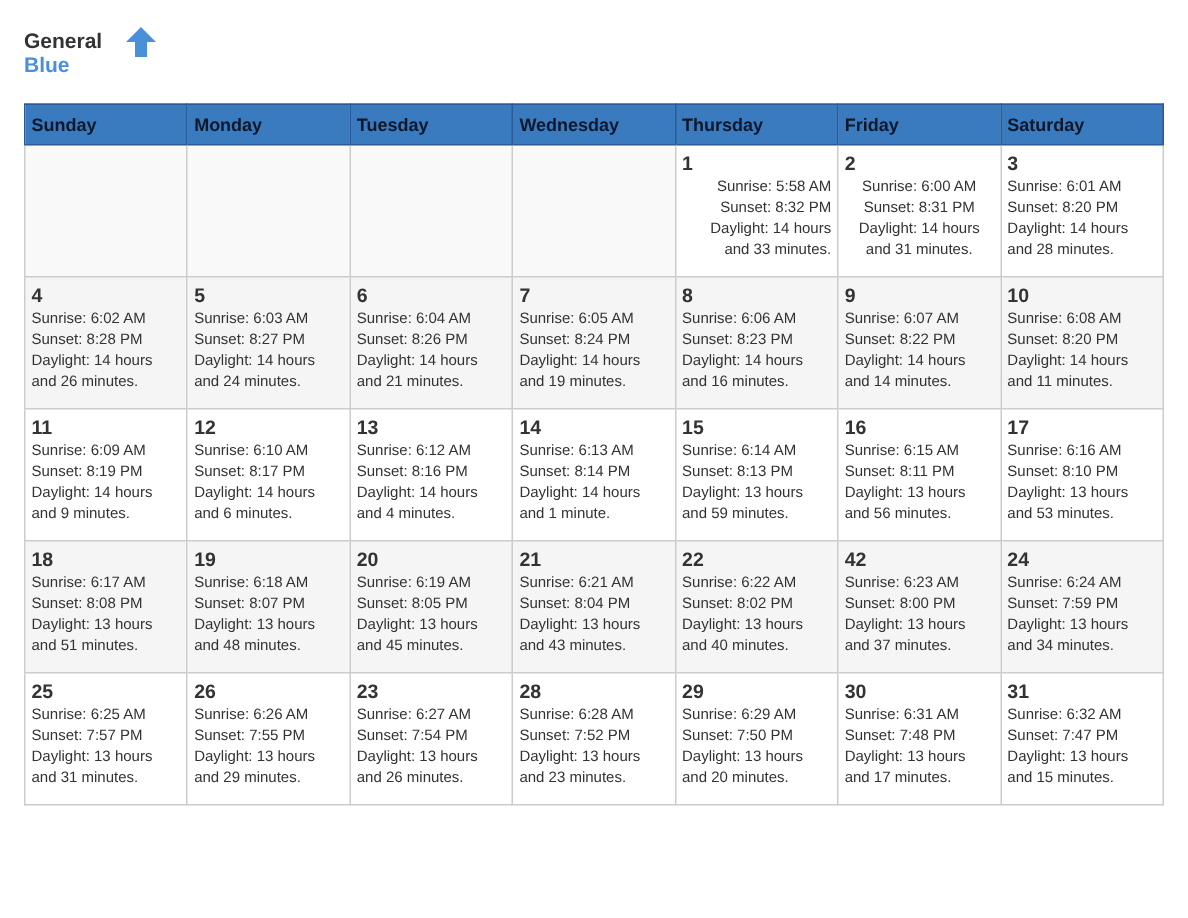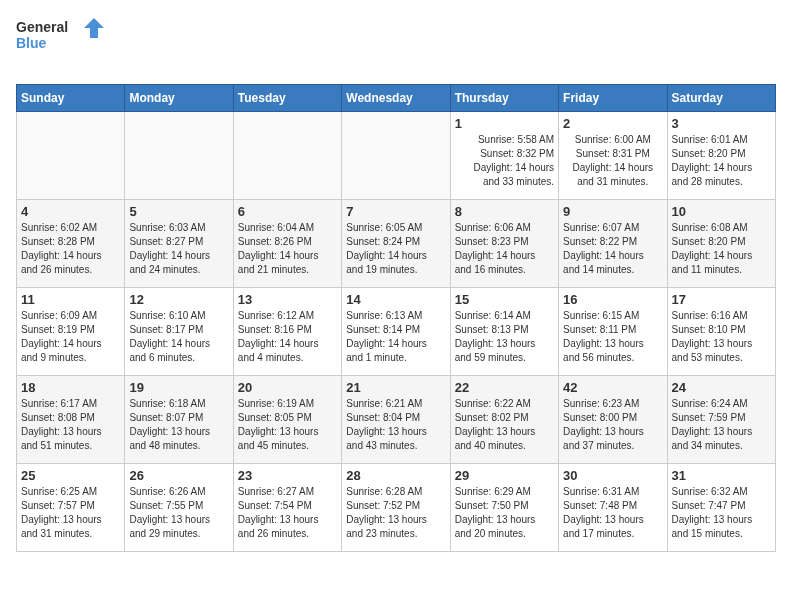--- a/index.html
+++ b/index.html
@@ -7,21 +7,21 @@
       font-family: Arial, sans-serif;
       background: #fff;
       width: 792px;
       min-height: 612px;
       padding: 16px;
     }
     .header {
       display: flex;
       justify-content: space-between;
       align-items: flex-end;
-      margin-bottom: 28px;
+      margin-bottom: 12px;
     }
     .logo {
       display: flex;
       align-items: center;
       gap: 4px;
     }
     .title-block {
       text-align: right;
     }
     .month-year {
@@ -33,21 +33,21 @@
       font-size: 14px;
       color: #555;
     }
     table {
       width: 100%;
       border-collapse: collapse;
       table-layout: fixed;
     }
     thead tr th {
       background-color: #3a7abf;
-      color: #ffffff;
+      color: #0f172a;
       font-size: 12px;
       font-weight: bold;
       padding: 6px 4px;
       text-align: left;
       border: 1px solid #2a5a9a;
     }
     tbody tr td {
       border: 1px solid #ccc;
       vertical-align: top;
       padding: 4px;

